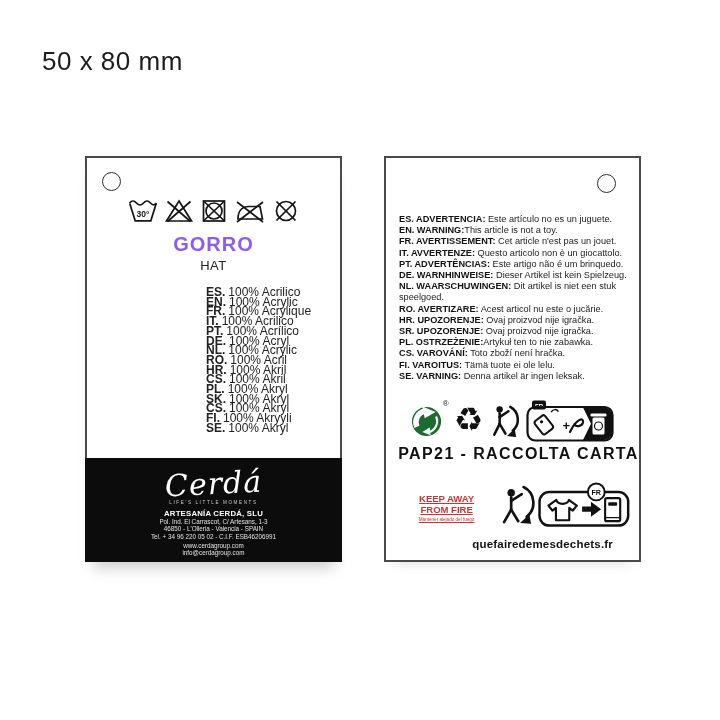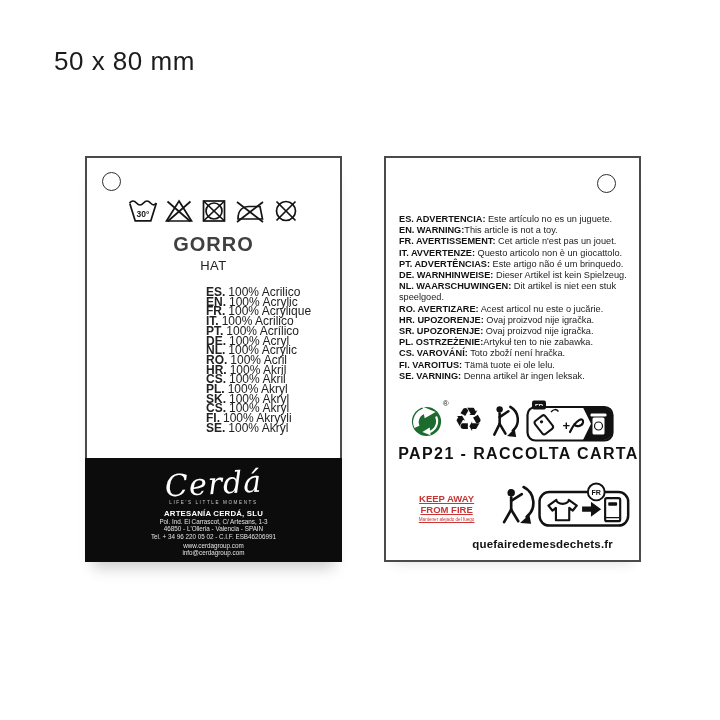--- a/index.html
+++ b/index.html
@@ -1,38 +1,38 @@
 <!DOCTYPE html>
 <html><head>
 <meta charset="utf-8">
 <style>
   html,body{margin:0;padding:0;}
   body{
     width:720px;height:720px;position:relative;background:#ffffff;
     font-family:"Liberation Sans", sans-serif;color:#1a1a1a;overflow:hidden;
   }
   .size-label{
-    position:absolute;left:54px;top:46px;font-size:26px;letter-spacing:.5px;color:#1c1c1c;
+    position:absolute;left:42px;top:46px;font-size:26px;letter-spacing:.5px;color:#1c1c1c;
   }
   
   .tag{
     position:absolute;top:156px;width:257px;height:406px;background:#fff;
     border:2px solid #4a4a4a;box-sizing:border-box;
   }
   .tag.left{left:85px;box-shadow:0 14px 14px -8px rgba(0,0,0,.20);}
   .tag.right{left:384px;box-shadow:0 10px 12px -9px rgba(0,0,0,.12);}
   .hole{
     position:absolute;width:17px;height:17px;border:1.7px solid #2e2e2e;border-radius:50%;background:#fff;
   }
   .tag.left .hole{left:15px;top:14px;}
   .tag.right .hole{right:23px;top:16px;}
   
   .symbols{display:flex;justify-content:center;align-items:center;gap:6px;margin-top:40px;}
   .symbols svg{display:block;}
-  .product-name{text-align:center;font-size:20px;font-weight:bold;letter-spacing:1px;margin-top:9px;color:#404040;}
+  .product-name{text-align:center;font-size:20px;font-weight:bold;letter-spacing:1px;margin-top:9px;color:#8b5cf6;}
   .product-sub{text-align:center;font-size:13px;letter-spacing:.5px;margin-top:2px;color:#222;}
   .comp-list{margin:15px 0 0 119px;font-size:12px;line-height:9.7px;color:#222;}
   .comp-row .val{margin-left:3px;}
   .brand-footer{
     position:absolute;left:-2px;right:-2px;bottom:-2px;height:104px;background:#0c0c0c;color:#fff;text-align:center;
   }
   .brand-logo{
     font-family:"DejaVu Serif", serif;font-style:italic;font-size:30px;line-height:30px;margin-top:11px;
     letter-spacing:1px;transform:rotate(-3deg);
   }

